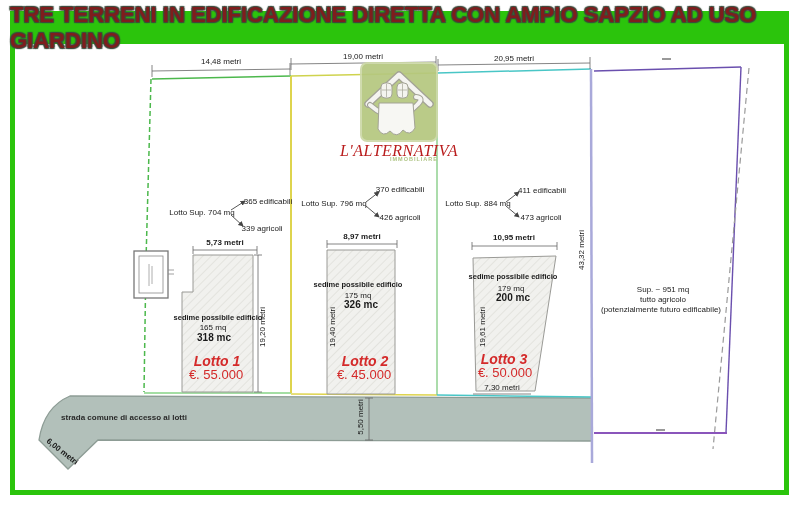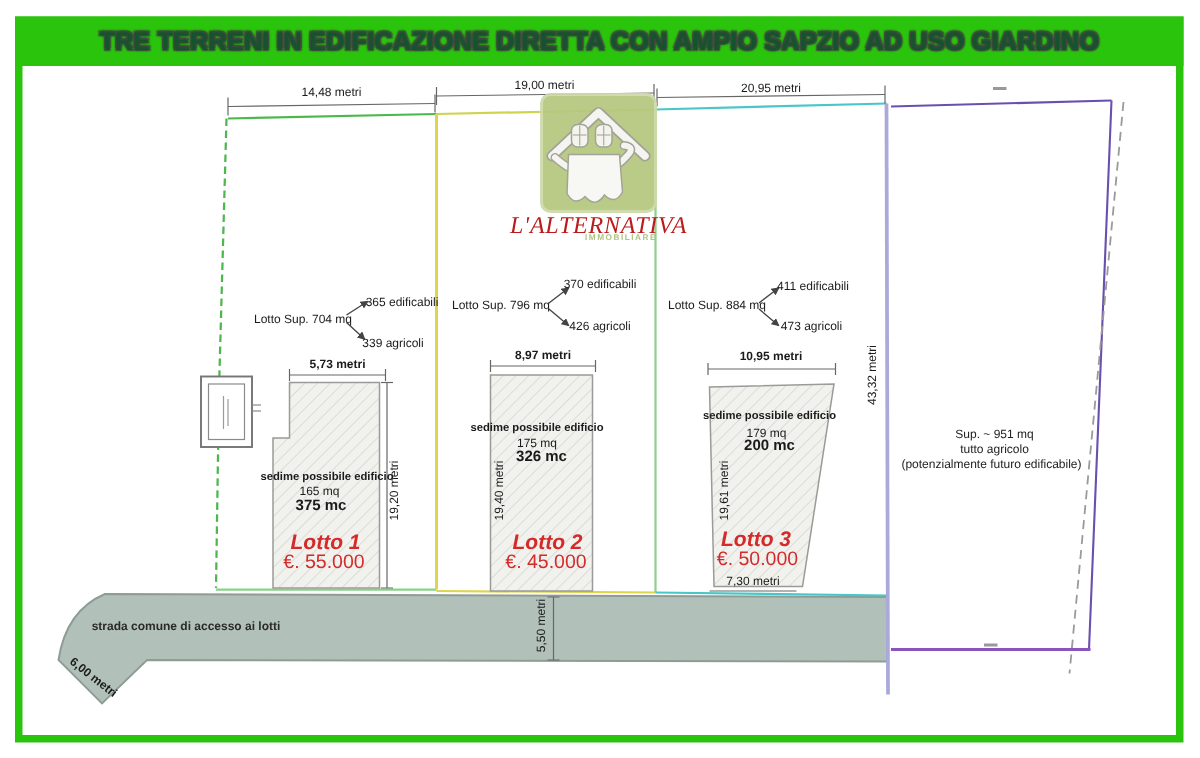--- a/index.html
+++ b/index.html
@@ -2,21 +2,21 @@
 <html><head>
 <meta charset="utf-8">
 <style>
   html,body{margin:0;padding:0;background:#fff;}
   .page{position:relative;width:800px;height:505px;background:#ffffff;overflow:hidden;
         font-family:"Liberation Sans",sans-serif;}
   .frame{position:absolute;left:10px;top:11px;width:779px;height:484px;
          border:5px solid #2bc40c;box-sizing:border-box;z-index:1;}
   .header{position:absolute;left:10px;top:11px;width:779px;height:33px;background:#2bc40c;
           box-sizing:border-box;display:flex;align-items:center;justify-content:center;
-          z-index:6;color:#14532d;font-weight:bold;font-size:17px;letter-spacing:0px;
+          z-index:6;color:#7f1d1d;font-weight:bold;font-size:22px;letter-spacing:0px;
           text-shadow:1px 1px 1px #3c4a3c,-1px -1px 1px #3c4a3c,1px -1px 1px #3c4a3c,-1px 1px 1px #3c4a3c;}
   svg.map{position:absolute;left:0;top:0;z-index:2;}
   .lbl{position:absolute;font-size:8px;color:#1a1a1a;white-space:nowrap;z-index:5;
        transform:translate(-50%,-50%);line-height:1;}
   .b{font-weight:bold;}
   .rot{transform:translate(-50%,-50%) rotate(-90deg);}
   .rot38{transform:translate(-50%,-50%) rotate(38deg);}
   .sed{font-size:7.5px;font-weight:bold;}
   .mq{font-size:8px;}
   .mc{font-size:10px;font-weight:bold;}
@@ -155,21 +155,21 @@
   <div class="lbl" style="left:478px;top:204px">Lotto Sup. 884 mq</div>
   <div class="lbl" style="left:542px;top:191px">411 edificabili</div>
   <div class="lbl" style="left:541px;top:218px">473 agricoli</div>
 
   <div class="lbl b" style="left:225px;top:243px">5,73 metri</div>
   <div class="lbl b" style="left:362px;top:237px">8,97 metri</div>
   <div class="lbl b" style="left:514px;top:238px">10,95 metri</div>
 
   <div class="lbl sed" style="left:218px;top:318px">sedime possibile edificio</div>
   <div class="lbl mq" style="left:213px;top:328px">165 mq</div>
-  <div class="lbl mc" style="left:214px;top:338px">375 mc</div>
+  <div class="lbl mc" style="left:214px;top:338px">318 mc</div>
   <div class="lbl sed" style="left:358px;top:285px">sedime possibile edificio</div>
   <div class="lbl mq" style="left:358px;top:296px">175 mq</div>
   <div class="lbl mc" style="left:361px;top:305px">326 mc</div>
   <div class="lbl sed" style="left:513px;top:277px">sedime possibile edificio</div>
   <div class="lbl mq" style="left:511px;top:289px">179 mq</div>
   <div class="lbl mc" style="left:513px;top:298px">200 mc</div>
 
   <div class="lbl lotname" style="left:217px;top:361px">Lotto 1</div>
   <div class="lbl lotprice" style="left:216px;top:374px">€. 55.000</div>
   <div class="lbl lotname" style="left:365px;top:361px">Lotto 2</div>

